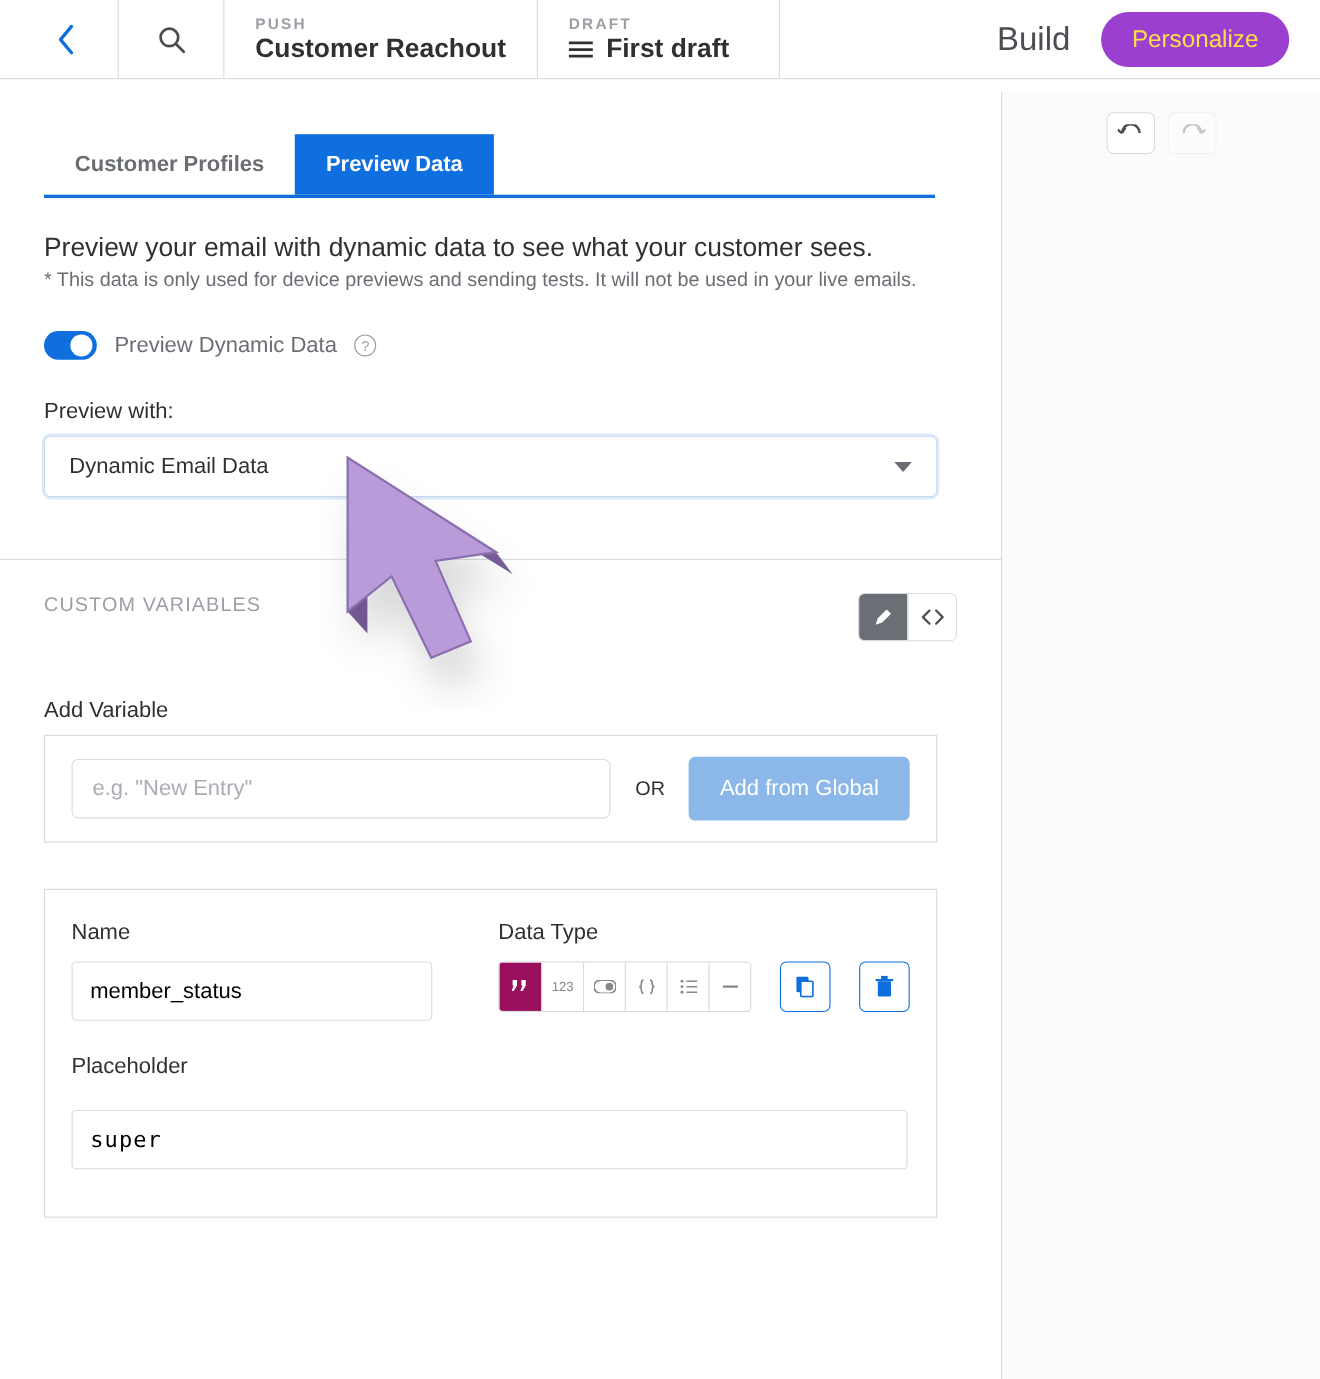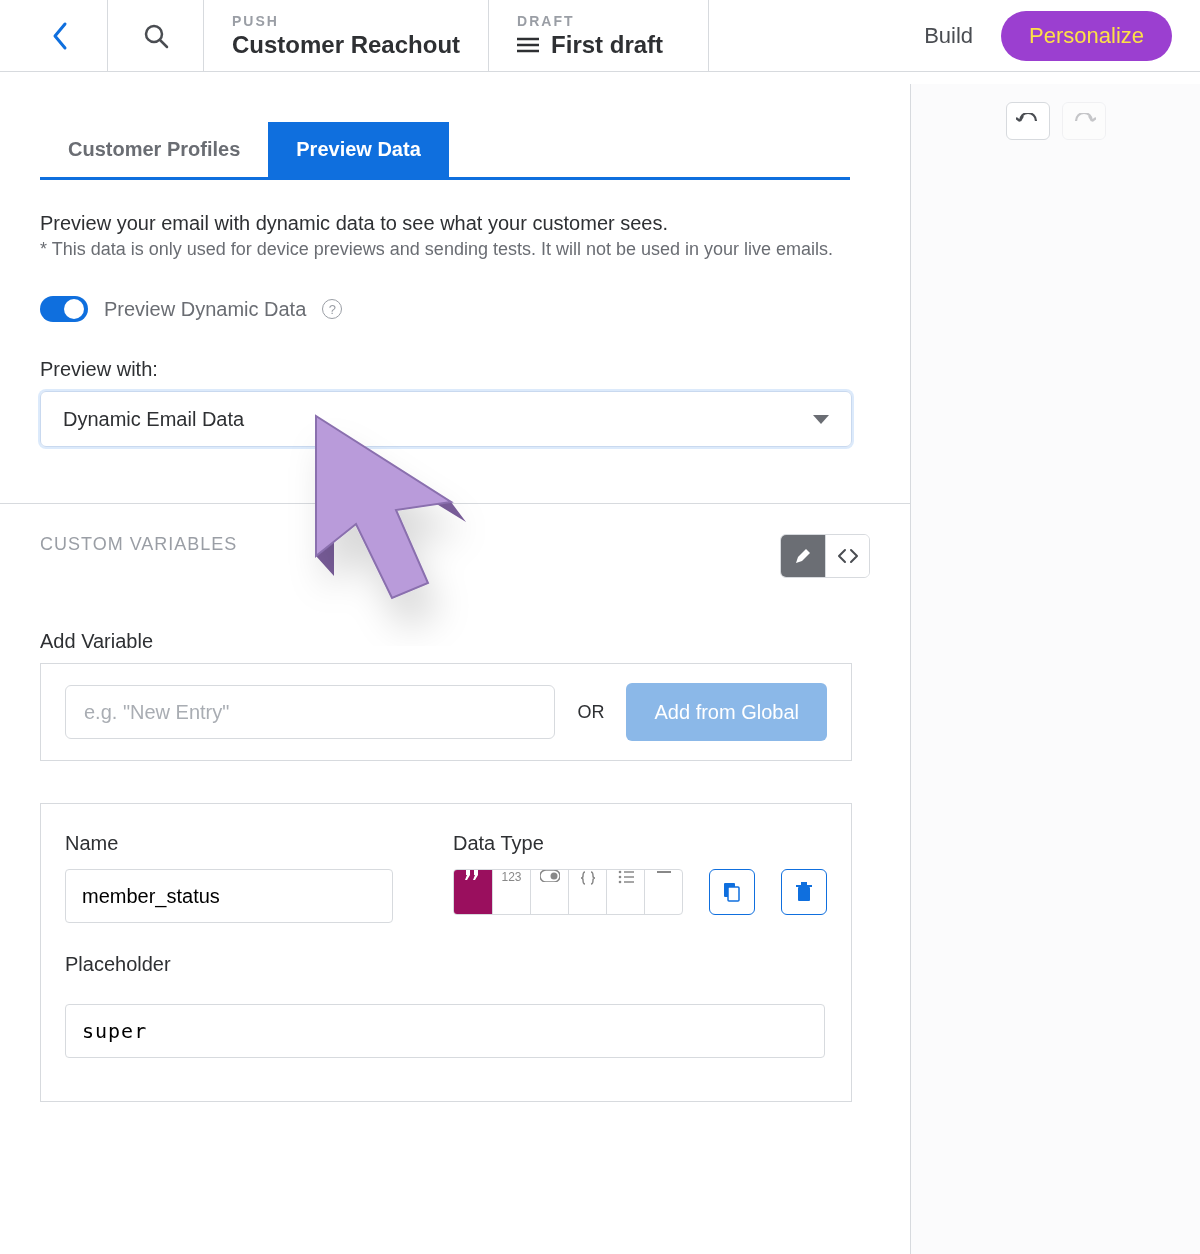--- a/index.html
+++ b/index.html
@@ -23,37 +23,37 @@
 .tb-cell.back{width:96px;}
 .tb-cell.search{width:96px;}
 .tb-stack{display:flex;flex-direction:column;justify-content:center;align-items:flex-start;padding:0 28px;border-right:1px solid var(--border);}
 .tb-stack .eyebrow{font-size:14px;letter-spacing:2px;color:var(--light-muted);font-weight:600;margin-bottom:2px;}
 .tb-stack .title{font-size:24px;font-weight:600;color:var(--text);}
 .tb-stack.draft{min-width:220px;}
 .tb-stack.push{min-width:280px;}
 .tb-stack .title-row{display:flex;align-items:center;gap:12px;}
 .topbar .spacer{flex:1;}
 .topbar .right{display:flex;align-items:center;gap:28px;padding:0 28px;}
-.link-build{font-size:22px;color:#4a4d52;font-weight:500;cursor:pointer;}
+.link-build{font-size:30px;color:#4a4d52;font-weight:500;cursor:pointer;}
 .btn-personalize{background:var(--purple);color:#fde047;border:none;border-radius:28px;padding:12px 28px;font-size:22px;font-weight:500;cursor:pointer;}
 
 
 .rail{position:absolute;top:84px;right:0;bottom:0;width:290px;background:#fbfbfc;border-left:1px solid var(--border);display:flex;align-items:flex-start;justify-content:center;padding-top:18px;gap:12px;}
 .rail-btn{width:44px;height:38px;border:1px solid var(--border);border-radius:6px;display:flex;align-items:center;justify-content:center;background:#fff;cursor:pointer;}
 .rail-btn.disabled{opacity:.3;cursor:default;}
 
 
 .main{position:absolute;top:84px;left:0;right:290px;bottom:0;background:var(--bg);}
 .pad{padding:38px 40px 0;}
 
 .tabs{display:flex;border-bottom:3px solid var(--blue);width:810px;}
 .tab{padding:16px 28px;font-size:20px;font-weight:600;color:var(--muted);cursor:pointer;}
 .tab.active{background:var(--blue);color:#fff;}
 
-.intro-1{font-size:20px;color:var(--text);margin-top:32px;}
+.intro-1{font-size:24px;color:var(--text);margin-top:32px;}
 .intro-2{font-size:18px;color:var(--muted);margin-top:4px;}
 
 .toggle-row{display:flex;align-items:center;gap:16px;margin-top:36px;}
 .switch{width:48px;height:26px;background:var(--blue);border-radius:14px;position:relative;cursor:pointer;}
 .switch .knob{position:absolute;width:20px;height:20px;border-radius:50%;background:#fff;top:3px;right:4px;}
 .toggle-label{font-size:20px;color:var(--muted);}
 .help-circ{width:20px;height:20px;border:1px solid var(--light-muted);border-radius:50%;display:flex;align-items:center;justify-content:center;font-size:13px;color:var(--light-muted);}
 
 .field-label{font-size:20px;color:var(--text);margin-top:36px;}
 .select{margin-top:10px;width:812px;border:1px solid #c9d9ef;border-radius:6px;box-shadow:0 0 0 2px #dceafb;height:56px;display:flex;align-items:center;justify-content:space-between;padding:0 22px;font-size:20px;cursor:pointer;}
@@ -77,21 +77,21 @@
 
 .var-card{margin-top:42px;border:1px solid var(--border);width:812px;padding:28px 24px 43px;}
 .var-grid{display:flex;gap:60px;}
 .col{display:flex;flex-direction:column;}
 .col.name{flex:1;max-width:380px;}
 .col.dtype{flex:1;}
 .col-label{font-size:20px;color:var(--text);margin-bottom:14px;}
 .text-input{height:54px;border:1px solid var(--border);border-radius:4px;padding:0 16px;font-size:20px;width:100%;}
 .dtype-row{display:flex;align-items:center;gap:26px;}
 .dtype-seg{display:flex;border:1px solid var(--border);border-radius:4px;overflow:hidden;height:46px;}
-.dtype-seg .dbtn{width:38px;display:flex;justify-content:center;font-size:14px;color:#888;cursor:pointer;}
+.dtype-seg .dbtn{width:38px;display:flex;align-items:center;justify-content:center;font-size:14px;color:#888;cursor:pointer;}
 .dtype-seg .dbtn.active{background:var(--magenta);color:#fff;}
 .dtype-seg .dbtn + .dbtn{border-left:1px solid var(--border);}
 .icon-btn{width:46px;height:46px;border:1px solid var(--blue);border-radius:6px;display:flex;align-items:center;justify-content:center;background:#fff;cursor:pointer;}
 .placeholder-input{margin-top:14px;}
 
 
 .cursor-graphic{position:absolute;top:302px;left:256px;pointer-events:none;}
 
 svg{display:block;}
 .chev-down{width:0;height:0;border-left:8px solid transparent;border-right:8px solid transparent;border-top:9px solid #6a6d73;}

